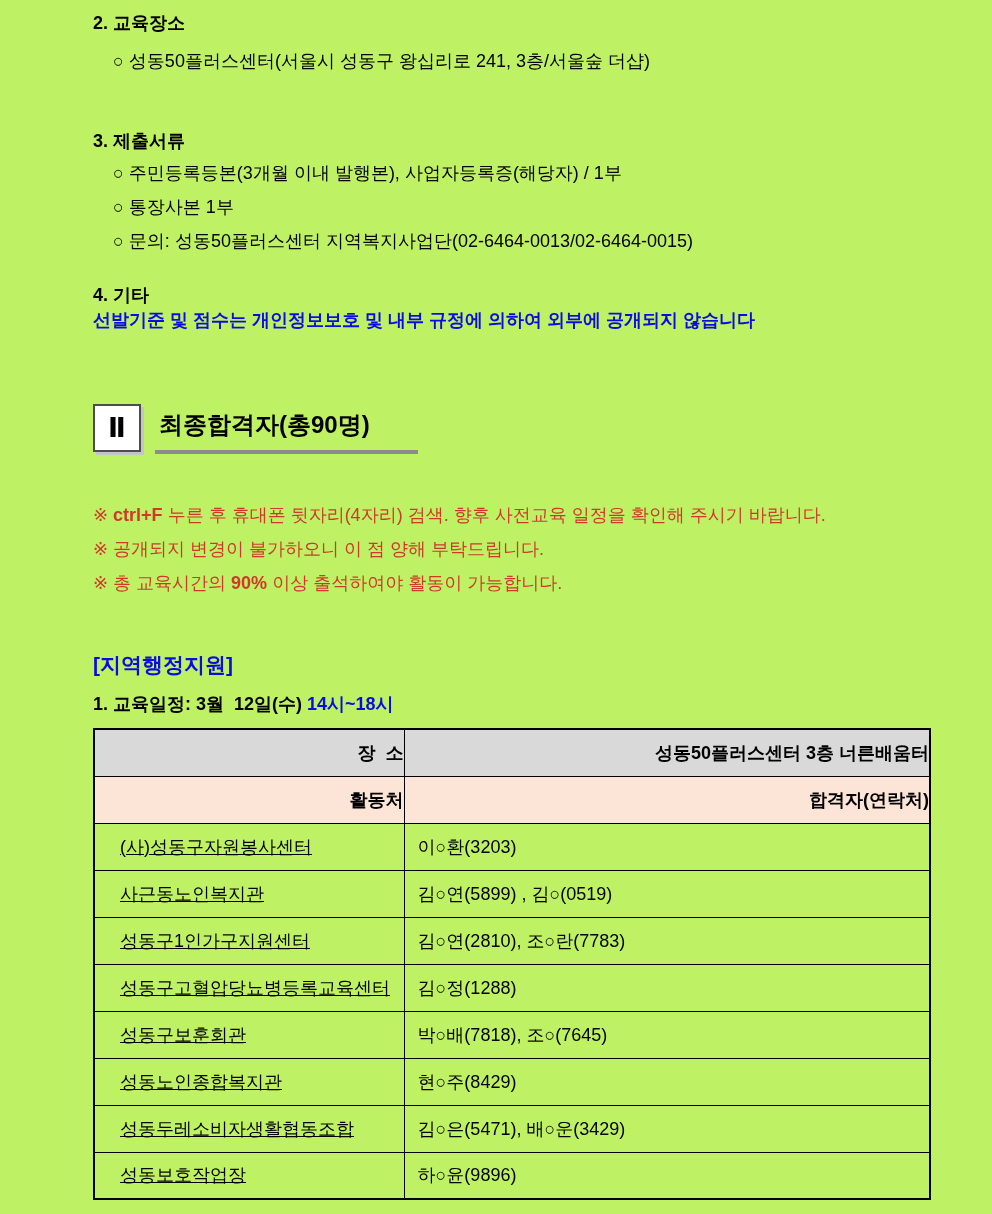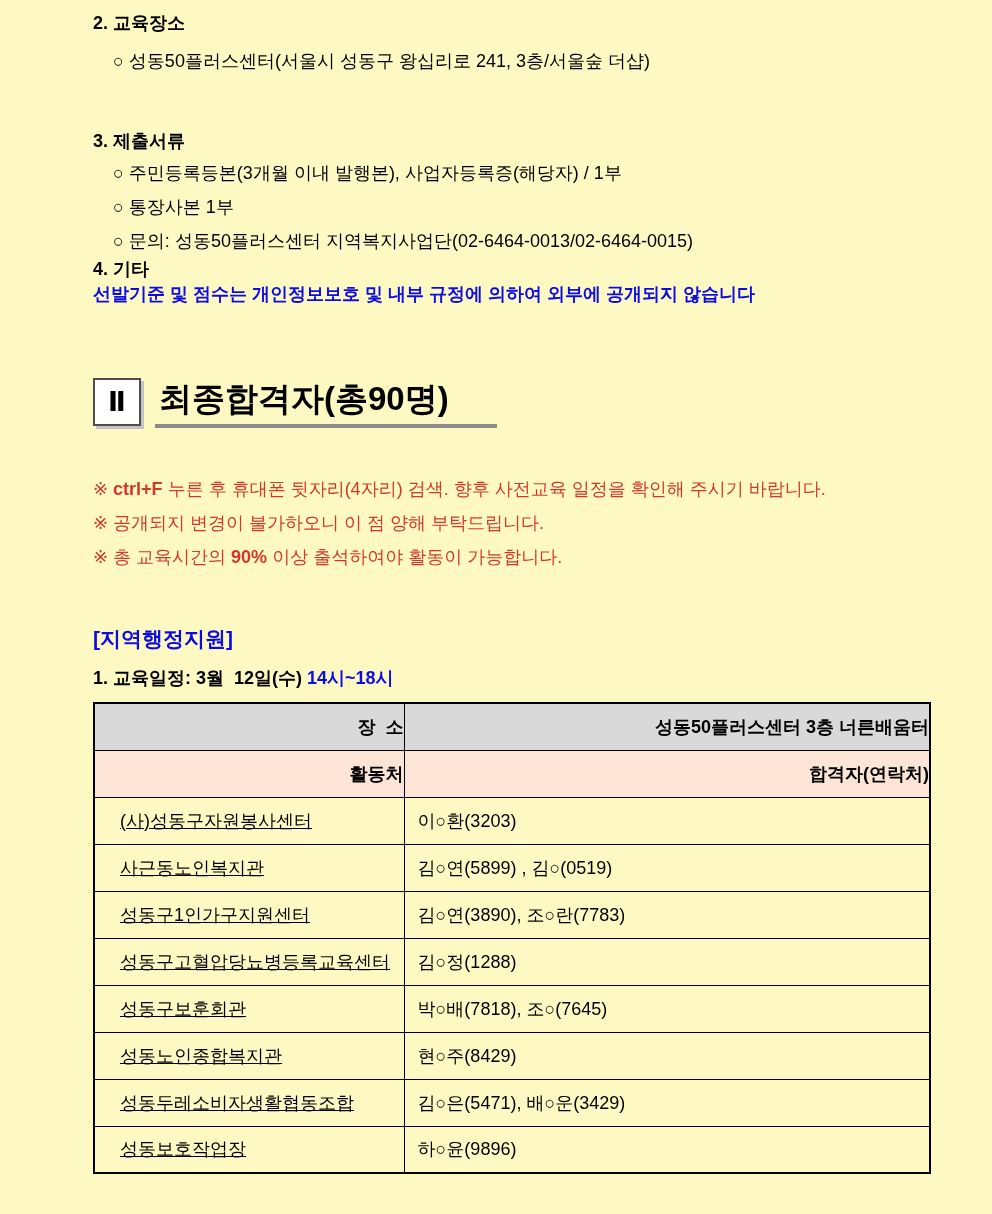--- a/index.html
+++ b/index.html
@@ -1,43 +1,43 @@
 <!DOCTYPE html>
 <html style="--blue: #0b0be6; --red: #d0382c; --gray: #d9d9d9; --peach: #fce4d6; --underline: #8c8c8c;"><head>
 <meta charset="utf-8">
 <style>
   * { margin:0; padding:0; box-sizing:border-box; }
   html, body { background:#ffffff; }
   .page {
-    width:992px; height:1214px; background:#fef9c3; overflow:hidden;
+    width:992px; height:1214px; background:#bef264; overflow:hidden;
     font-family:"Liberation Sans","DejaVu Sans",sans-serif;
     color:#000; padding:12px 57px 0 93px;
   }
   .h { font-weight:bold; font-size:18px; line-height:22px; }
   .li {
     font-size:18px; line-height:34px; padding-left:20px;
     white-space:pre-wrap;
   }
   .s2-item { margin-top:10px; }
   .s3-head { margin-top:52px; }
   .s3-items { margin-top:4px; }
-  .s4-head { }
+  .s4-head { margin-top:26px; }
   .privacy-note {
     margin-top:2px; font-weight:bold; font-size:18px; line-height:24px;
     color:var(--blue,#0b0be6); white-space:pre-wrap;
   }
   .final-header { display:flex; align-items:flex-start; margin-top:72px; }
   .num-box {
     width:48px; height:48px; background:#fff;
     border:2px solid #4d4d4d; box-shadow:3px 3px 0 #c4c4c4;
     display:flex; align-items:center; justify-content:center;
     font-size:27px; font-weight:bold;
   }
   .final-title {
-    margin-left:14px; font-size:33px; font-weight:bold; line-height:38px;
+    margin-left:14px; font-size:24px; font-weight:bold; line-height:38px;
     padding:2px 48px 6px 4px;
     border-bottom:4px solid var(--underline,#8c8c8c);
     white-space:pre;
     text-align:right;
   }
   .notices { margin-top:44px; }
   .notice {
     color:var(--red,#d0382c); font-size:18px; line-height:34px;
     white-space:pre-wrap;
   }
@@ -118,21 +118,21 @@
     <tr>
       <td class="org">(사)성동구자원봉사센터</td>
       <td class="people">이○환(3203)</td>
     </tr>
     <tr>
       <td class="org">사근동노인복지관</td>
       <td class="people">김○연(5899) , 김○(0519)</td>
     </tr>
     <tr>
       <td class="org">성동구1인가구지원센터</td>
-      <td class="people">김○연(3890), 조○란(7783)</td>
+      <td class="people">김○연(2810), 조○란(7783)</td>
     </tr>
     <tr>
       <td class="org">성동구고혈압당뇨병등록교육센터</td>
       <td class="people">김○정(1288)</td>
     </tr>
     <tr>
       <td class="org">성동구보훈회관</td>
       <td class="people">박○배(7818), 조○(7645)</td>
     </tr>
     <tr>

